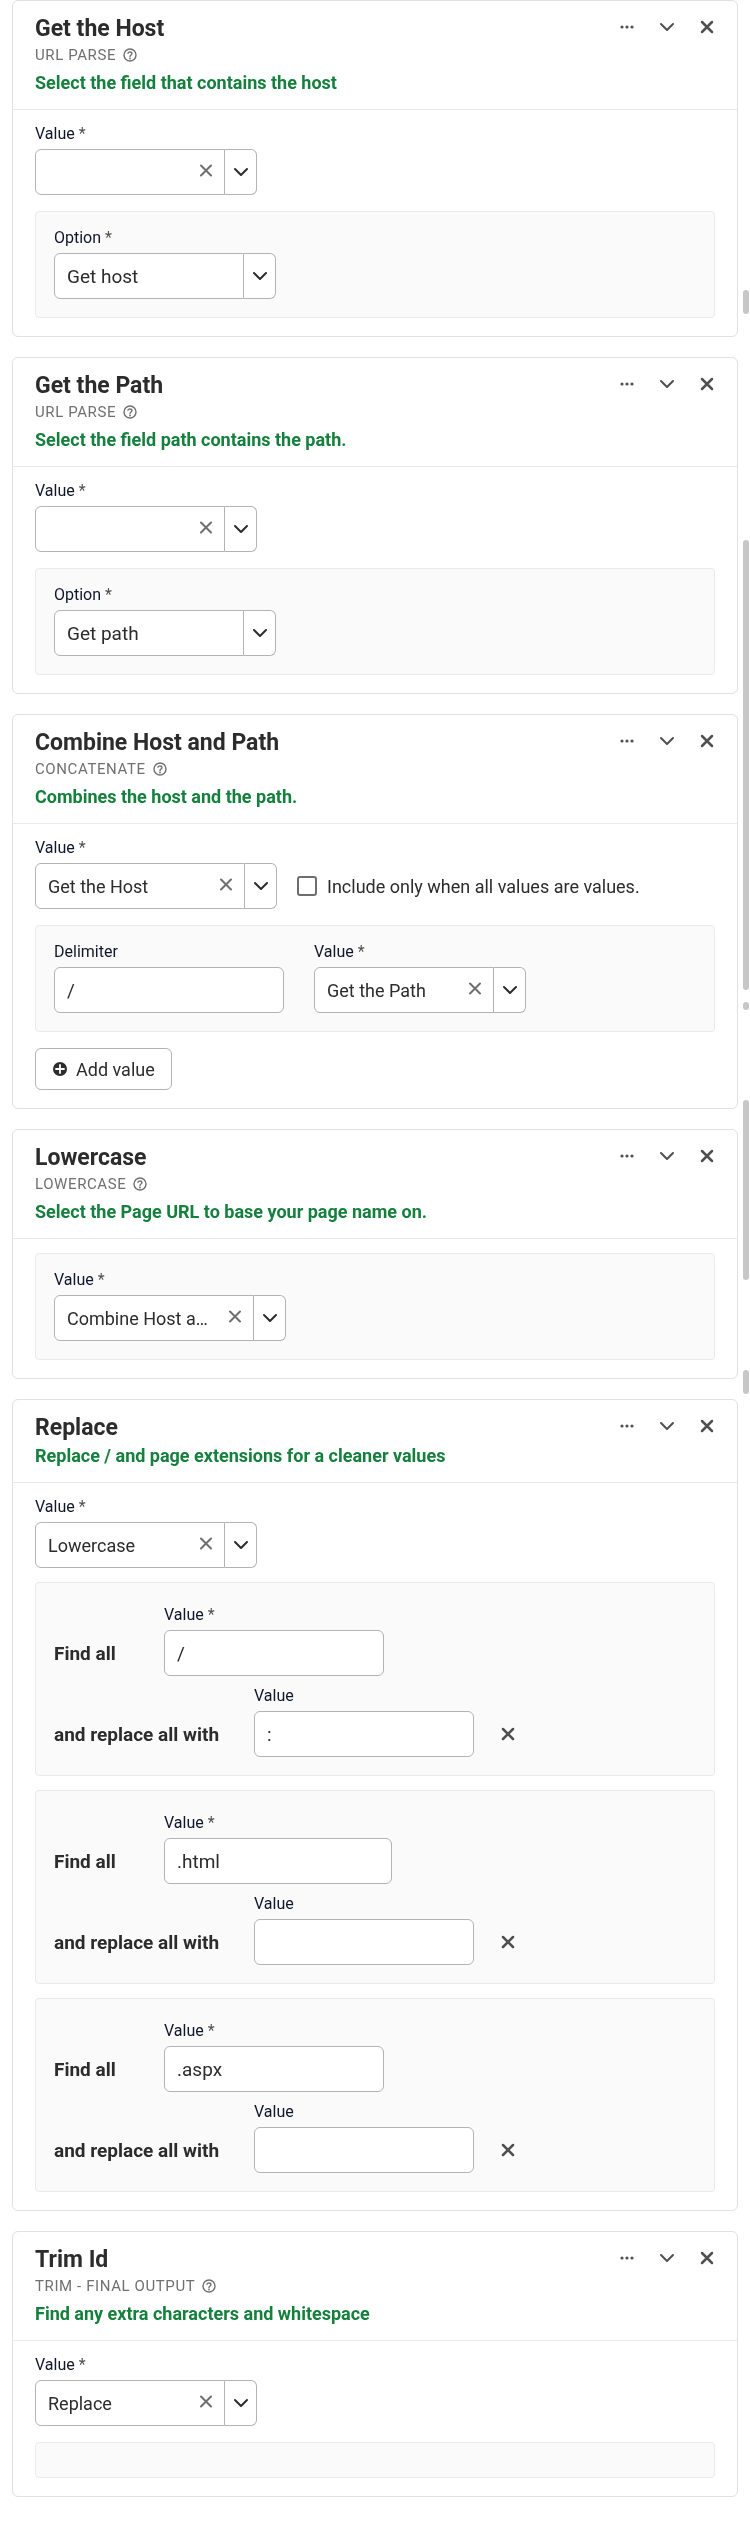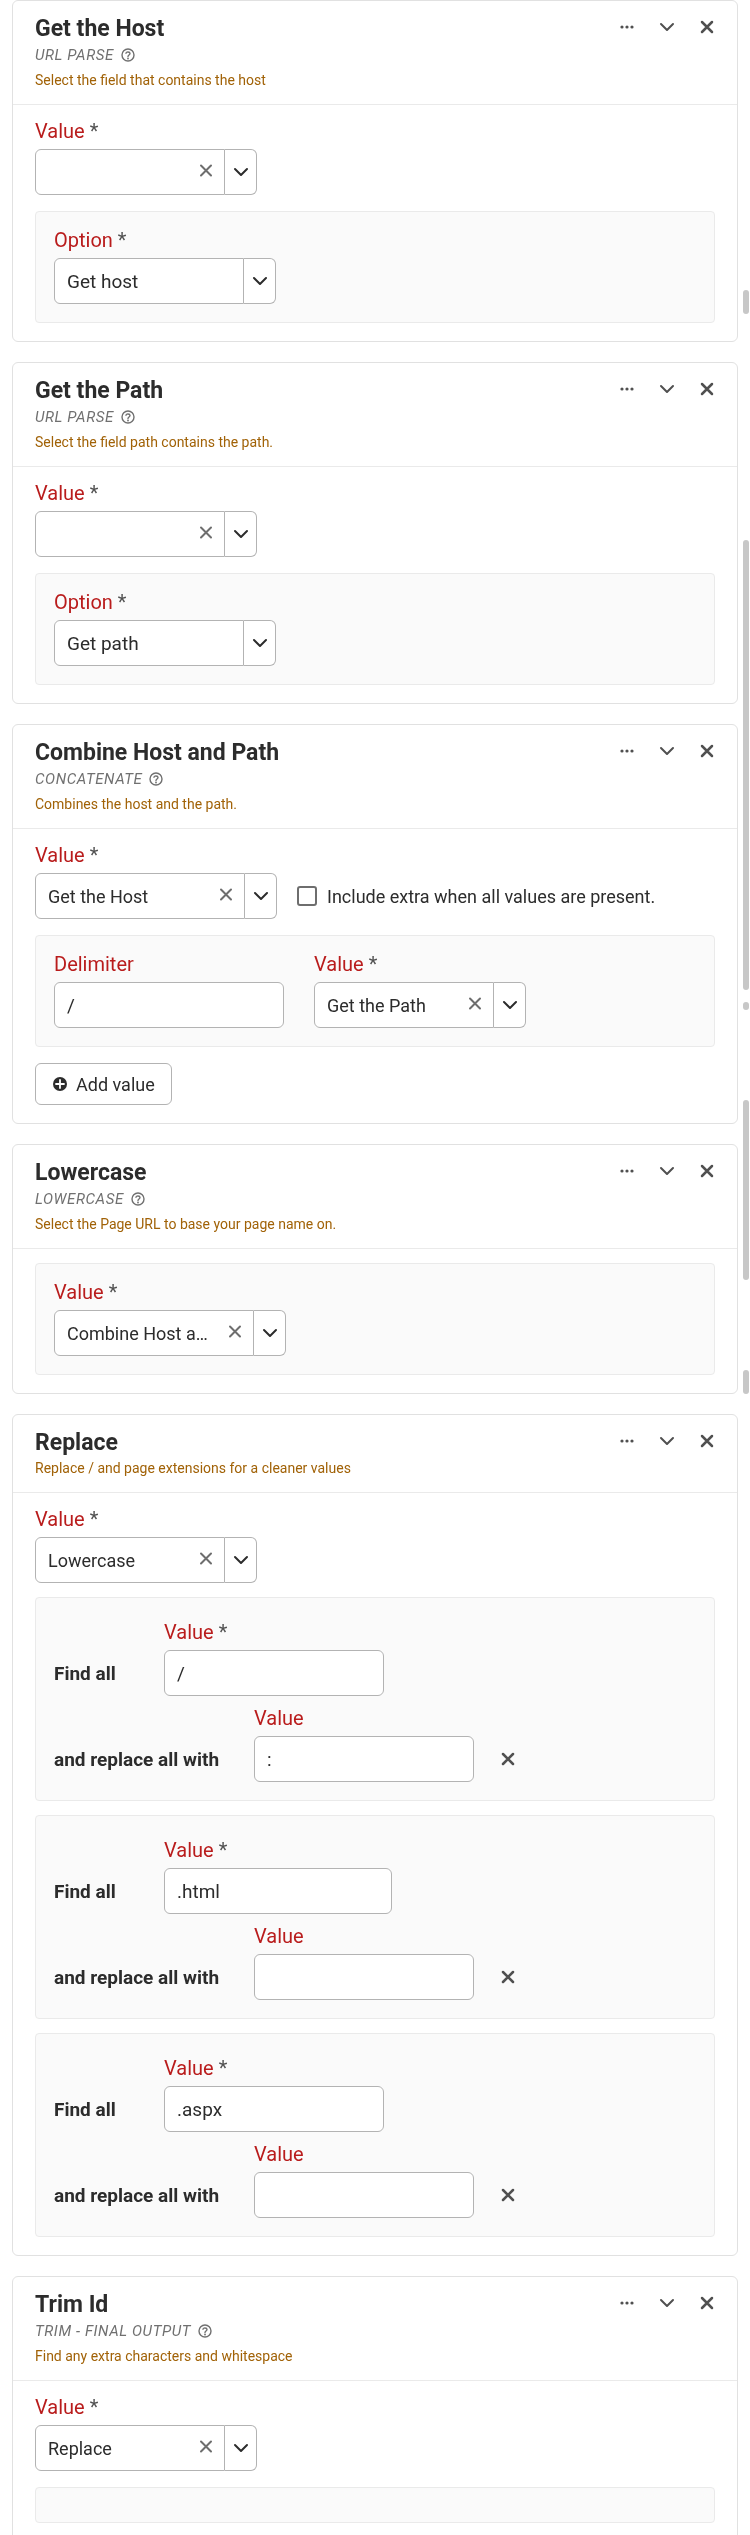--- a/index.html
+++ b/index.html
@@ -29,25 +29,25 @@
     margin-bottom: 4px;
   }
   .card-subtitle {
     font-size: 15px;
     letter-spacing: 0.04em;
     color: #707070;
     display: flex;
     align-items: center;
     gap: 6px;
     margin-bottom: 8px;
-    font-style: italic;
   }
   .card-desc {
-    font-size: 14px;
-    color: #a16207;
+    font-size: 18px;
+    color: #15803d;
+    font-weight: bold;
   }
   .card-actions {
     position: absolute;
     right: 16px;
     top: 12px;
     display: flex;
     align-items: center;
     gap: 12px;
   }
   .icon-btn {
@@ -60,22 +60,22 @@
   }
   .divider {
     height: 1px;
     background: #eaeaea;
     width: 100%;
   }
   .card-body {
     padding: 14px 22px 18px 22px;
   }
   .label {
-    font-size: 20px;
-    color: #b91c1c;
+    font-size: 16px;
+    color: #0f172a;
     margin-bottom: 6px;
     display: block;
   }
   .req::after {
     content: " *";
     color: #505050;
   }
   .combo {
     display: flex;
     align-items: center;
@@ -413,21 +413,21 @@
               </svg></span>
         </div>
         <div class="combo-chev">
             <svg width="16" height="16">
               <use href="#i-chev"></use>
             </svg>
           </div>
       </div>
       <div class="checkbox-row">
         <span class="checkbox"></span>
-        <span>Include extra when all values are present.</span>
+        <span>Include only when all values are values.</span>
       </div>
     </div>
     <div class="inset-box" style="display:flex; gap:30px;">
       <div>
         <span class="label">Delimiter</span>
         <div class="text-input">/</div>
       </div>
       <div>
         <span class="label req">Value</span>
         <div class="combo">

